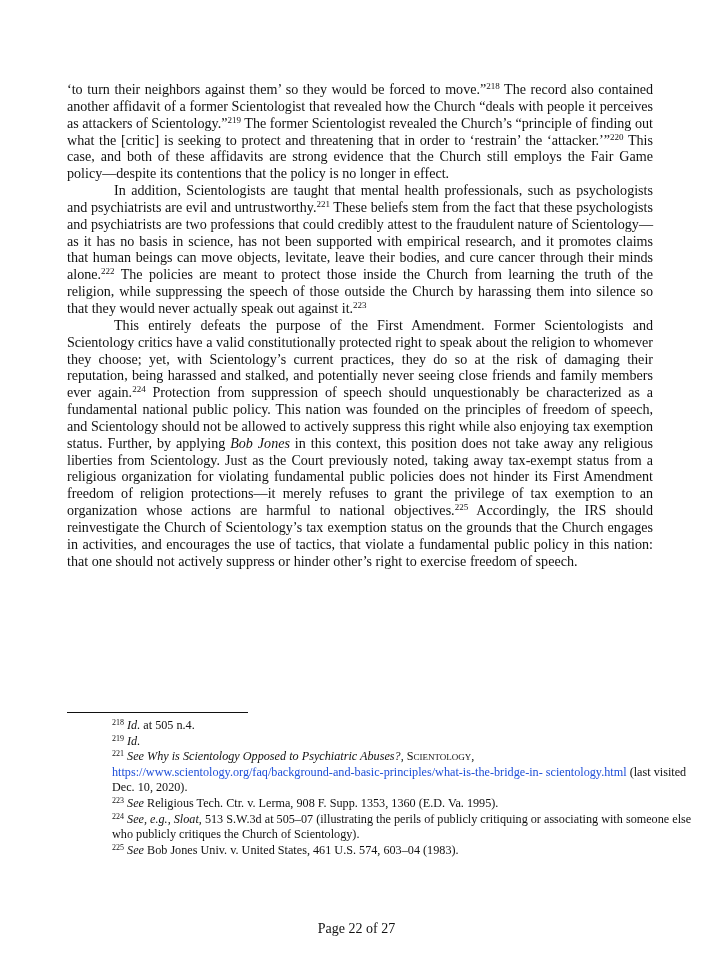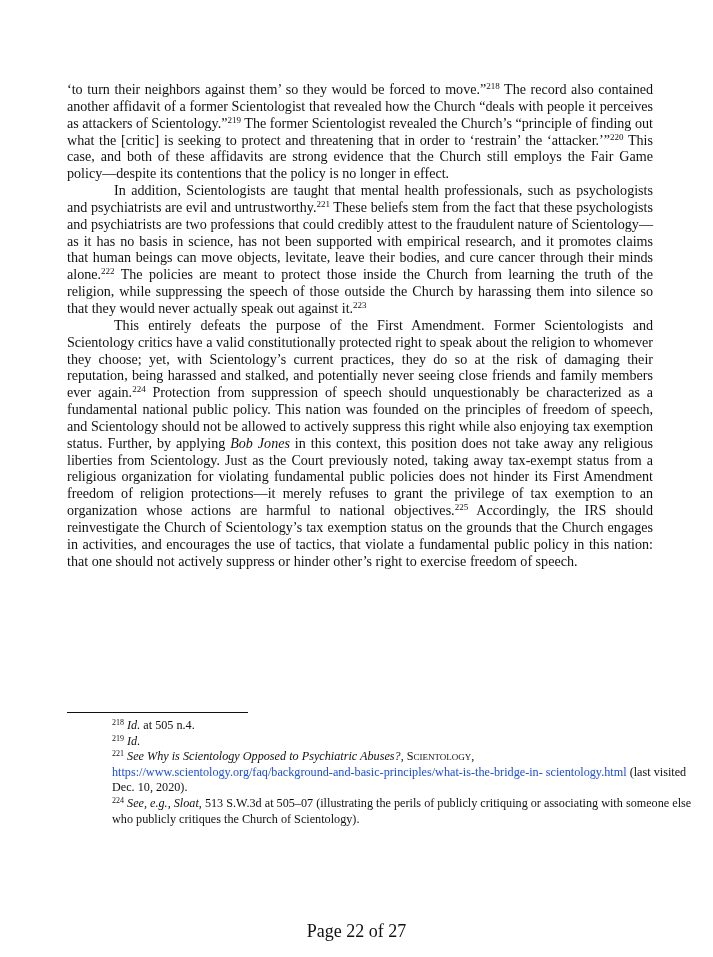--- a/index.html
+++ b/index.html
@@ -23,37 +23,39 @@
   }
   .footnotes {
     position: absolute; left: 84px; top: 718px; width: 586px;
     font-size: 12.2px; line-height: 15.6px; margin-left: 28px;
   }
   .footnotes .fn { margin: 0; }
   .footnotes sup { font-size: 8px; vertical-align: 4px; }
   .sc { font-variant: small-caps; }
   .page-number {
     position: absolute; left: 0; width: 713px; top: 921px;
-    text-align: center; font-size: 18px;
+    text-align: center; font-size: 14px;
   }
   a.url { color: #1d4ed8; text-decoration: none; }
 </style>
 </head>
 <body>
 
 <div class="page">
   <div class="body-text">
     <p><span>‘to turn their neighbors against them’ so they would be forced to move.”</span><sup>218</sup><span> The record also contained another affidavit of a former Scientologist that revealed how the Church “deals with people it perceives as attackers of Scientology.”</span><sup>219</sup><span> The former Scientologist revealed the Church’s “principle of finding out what the [critic] is seeking to protect and threatening that in order to ‘restrain’ the ‘attacker.’”</span><sup>220</sup><span> This case, and both of these affidavits are strong evidence that the Church still employs the Fair Game policy—despite its contentions that the policy is no longer in effect.</span></p>
     <p class="indent"><span>In addition, Scientologists are taught that mental health professionals, such as psychologists and psychiatrists are evil and untrustworthy.</span><sup>221</sup><span> These beliefs stem from the fact that these psychologists and psychiatrists are two professions that could credibly attest to the fraudulent nature of Scientology—as it has no basis in science, has not been supported with empirical research, and it promotes claims that human beings can move objects, levitate, leave their bodies, and cure cancer through their minds alone.</span><sup>222</sup><span> The policies are meant to protect those inside the Church from learning the truth of the religion, while suppressing the speech of those outside the Church by harassing them into silence so that they would never actually speak out against it.</span><sup>223</sup></p>
     <p class="indent"><span>This entirely defeats the purpose of the First Amendment. Former Scientologists and Scientology critics have a valid constitutionally protected right to speak about the religion to whomever they choose; yet, with Scientology’s current practices, they do so at the risk of damaging their reputation, being harassed and stalked, and potentially never seeing close friends and family members ever again.</span><sup>224</sup><span> Protection from suppression of speech should unquestionably be characterized as a fundamental national public policy. This nation was founded on the principles of freedom of speech, and Scientology should not be allowed to actively suppress this right while also enjoying tax exemption status. Further, by applying </span><i>Bob Jones</i><span> in this context, this position does not take away any religious liberties from Scientology. Just as the Court previously noted, taking away tax-exempt status from a religious organization for violating fundamental public policies does not hinder its First Amendment freedom of religion protections—it merely refuses to grant the privilege of tax exemption to an organization whose actions are harmful to national objectives.</span><sup>225</sup><span> Accordingly, the IRS should reinvestigate the Church of Scientology’s tax exemption status on the grounds that the Church engages in activities, and encourages the use of tactics, that violate a fundamental public policy in this nation: that one should not actively suppress or hinder other’s right to exercise freedom of speech.</span></p>
   </div>
 
   <div class="fn-rule"></div>
 
   <div class="footnotes">
       <div class="fn"><sup>218</sup> <i>Id.</i><span> at 505 n.4.</span></div>
       <div class="fn"><sup>219</sup> <i>Id.</i></div>
       <div class="fn"><sup>221</sup> <i>See Why is Scientology Opposed to Psychiatric Abuses?</i><span>, </span><span class="sc">Scientology</span><span>,</span><br><a class="url">https://www.scientology.org/faq/background-and-basic-principles/what-is-the-bridge-in- scientology.html</a><span> (last visited Dec. 10, 2020).</span></div>
+      <div class="fn"><sup>223</sup> <i>See</i><span> Religious Tech. Ctr. v. Lerma, 908 F. Supp. 1353, 1360 (E.D. Va. 1995).</span></div>
       <div class="fn"><sup>224</sup> <i>See, e.g.</i><span>, </span><i>Sloat</i><span>, 513 S.W.3d at 505–07 (illustrating the perils of publicly critiquing or associating with someone else who publicly critiques the Church of Scientology).</span></div>
+      <div class="fn"><sup>225</sup> <i>See</i><span> Bob Jones Univ. v. United States, 461 U.S. 574, 603–04 (1983).</span></div>
     </div>
 
   <div class="page-number">Page 22 of 27</div>
 </div>
 
 </body></html>

